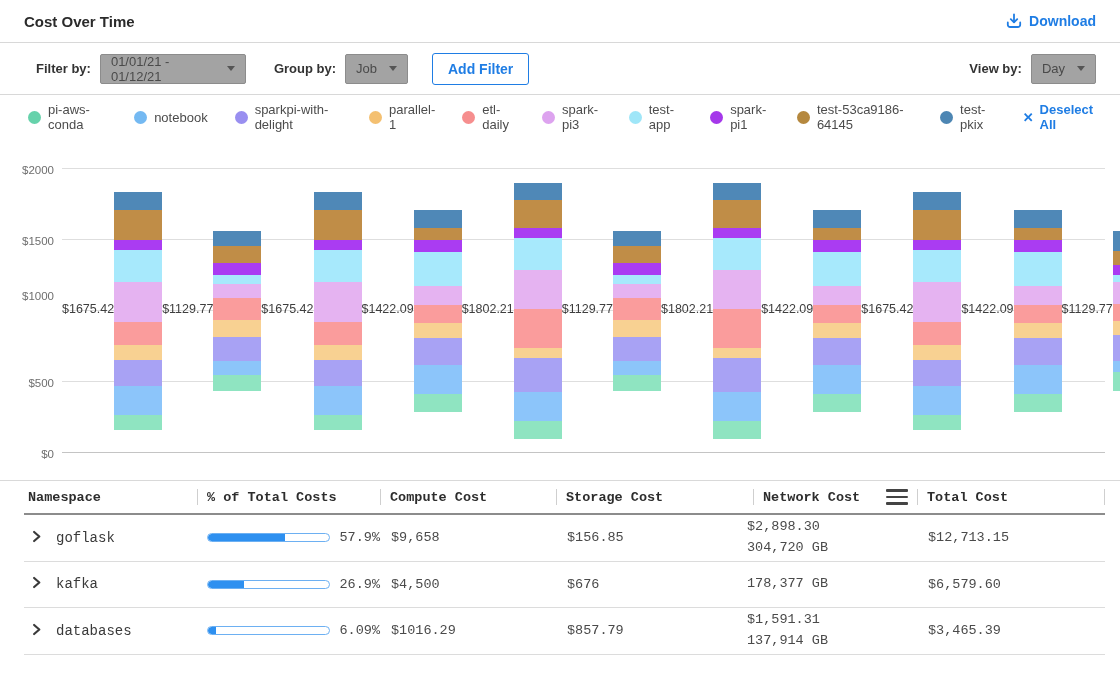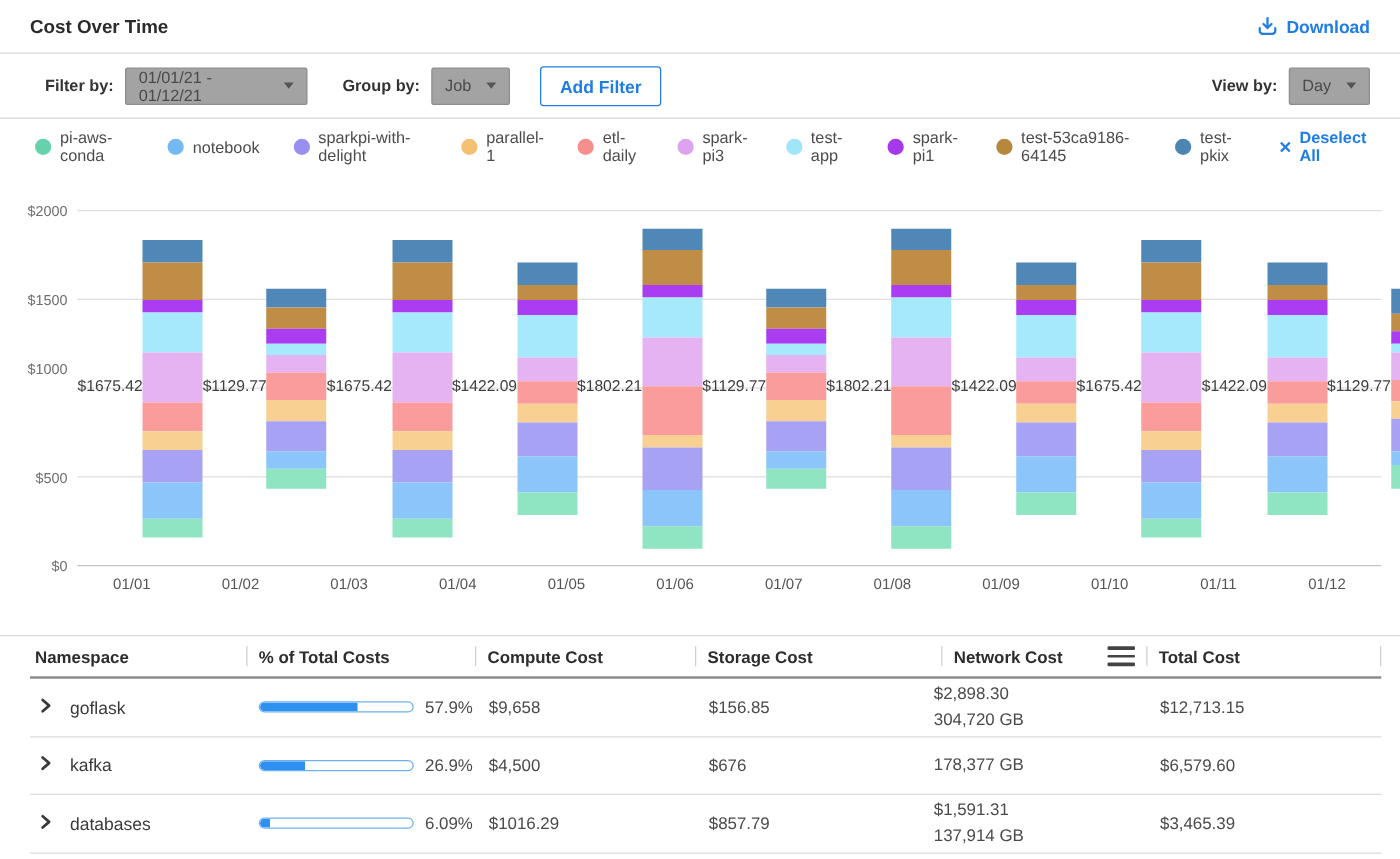--- a/index.html
+++ b/index.html
@@ -44,21 +44,21 @@
            font-size:11.5px; color:#6e6e6e; }
   .bars { position:absolute; left:0; right:0; top:0; bottom:0; display:flex; }
   .bar-cell { flex:1; display:flex; flex-direction:row; justify-content:flex-end;
               align-items:center; }
   .bar-total { font-size:12.5px; color:#3e3e3e; margin-bottom:5px; white-space:nowrap; }
   .bar { width:48px; display:flex; flex-direction:column-reverse; }
   .seg { width:100%; }
   .xlabels { display:flex; margin-left:62px; margin-right:15px; height:28px; align-items:center; }
   .xlabels div { flex:1; text-align:center; font-size:12px; color:#555; }
   
-  .table { margin-top:27px; border-top:1px solid #d9d9d9; }
+  .table { margin-top:27px; border-top:1px solid #d9d9d9;font-family:Liberation Mono, monospace; }
   .tgrid { display:grid; grid-template-columns:173px 183px 176px 180px 181px 1fr;
            margin:0 15px 0 24px; }
   .thead { height:34px; align-items:center; border-bottom:2px solid #8c8c8c;
            font-size:13.5px; font-weight:bold; color:#2d2d2d; position:relative; }
   .th { position:relative; padding-left:10px; height:100%; display:flex; align-items:center; }
   .th:first-child { padding-left:4px; }
   .th + .th::before { content:""; position:absolute; left:0; top:8px; bottom:8px;
                       width:1px; background:#cfcfcf; }
   .thead::after { content:""; position:absolute; right:0; top:8px; bottom:8px;
                   width:1px; background:#cfcfcf; }
@@ -350,34 +350,20 @@
             <div class="seg" style="height: 39.334px; background: rgb(250, 156, 156);"></div>
             <div class="seg" style="height: 41.18px; background: rgb(229, 179, 241);"></div>
             <div class="seg" style="height: 32.944px; background: rgb(167, 233, 252);"></div>
             <div class="seg" style="height: 8.946px; background: rgb(170, 60, 242);"></div>
             <div class="seg" style="height: 11.786px; background: rgb(192, 141, 71);"></div>
             <div class="seg" style="height: 19.4838px; background: rgb(79, 136, 183);"></div>
           </div>
         </div>
       </div>
     </div>
-  <div class="xlabels" id="xlabels">
-      <div>01/01</div>
-      <div>01/02</div>
-      <div>01/03</div>
-      <div>01/04</div>
-      <div>01/05</div>
-      <div>01/06</div>
-      <div>01/07</div>
-      <div>01/08</div>
-      <div>01/09</div>
-      <div>01/10</div>
-      <div>01/11</div>
-      <div>01/12</div>
-    </div>
 </div>
 
 <div class="table">
   <div class="tgrid thead" id="thead">
       <div class="th">
         <div>Namespace</div>
       </div>
       <div class="th">
         <div>% of Total Costs</div>
       </div>

